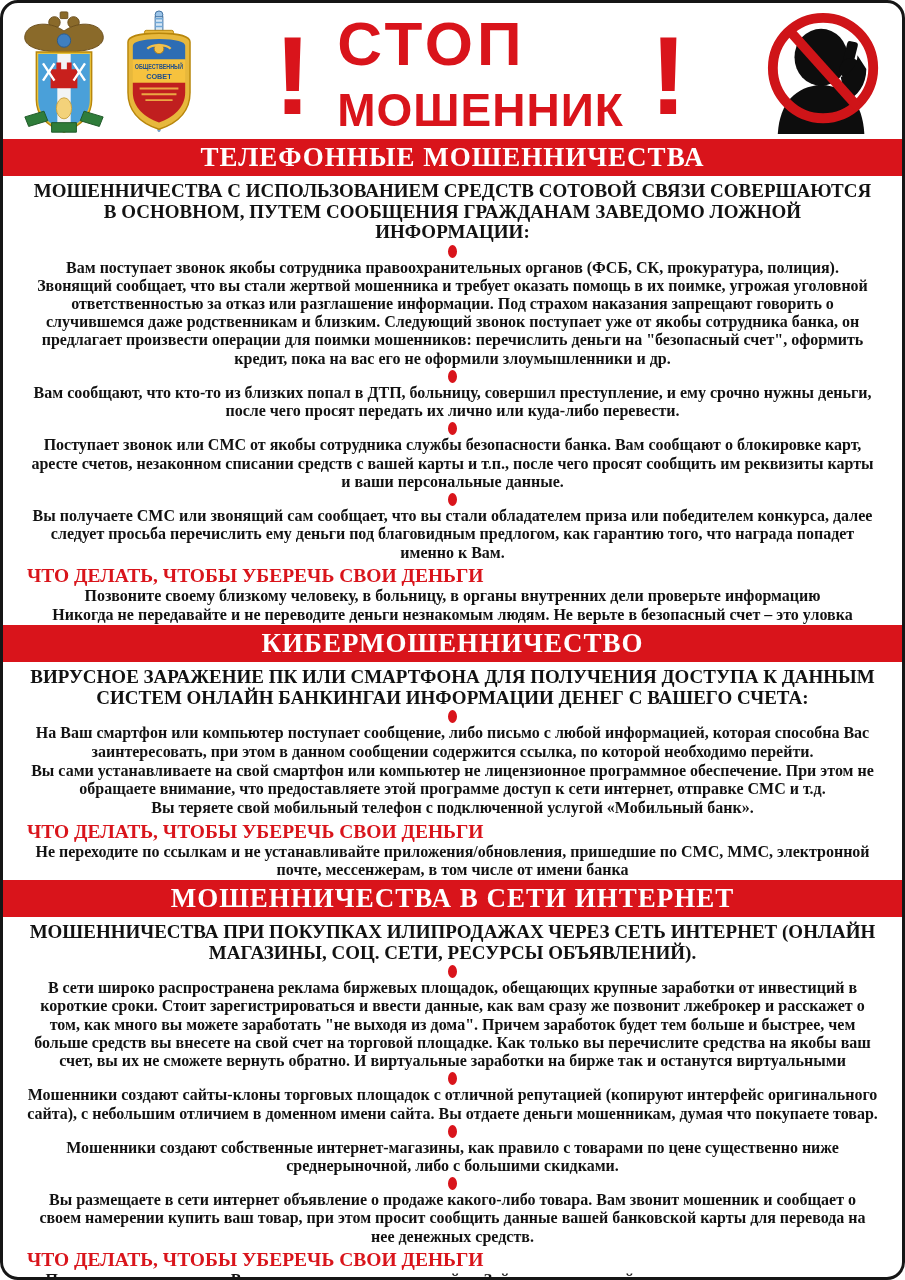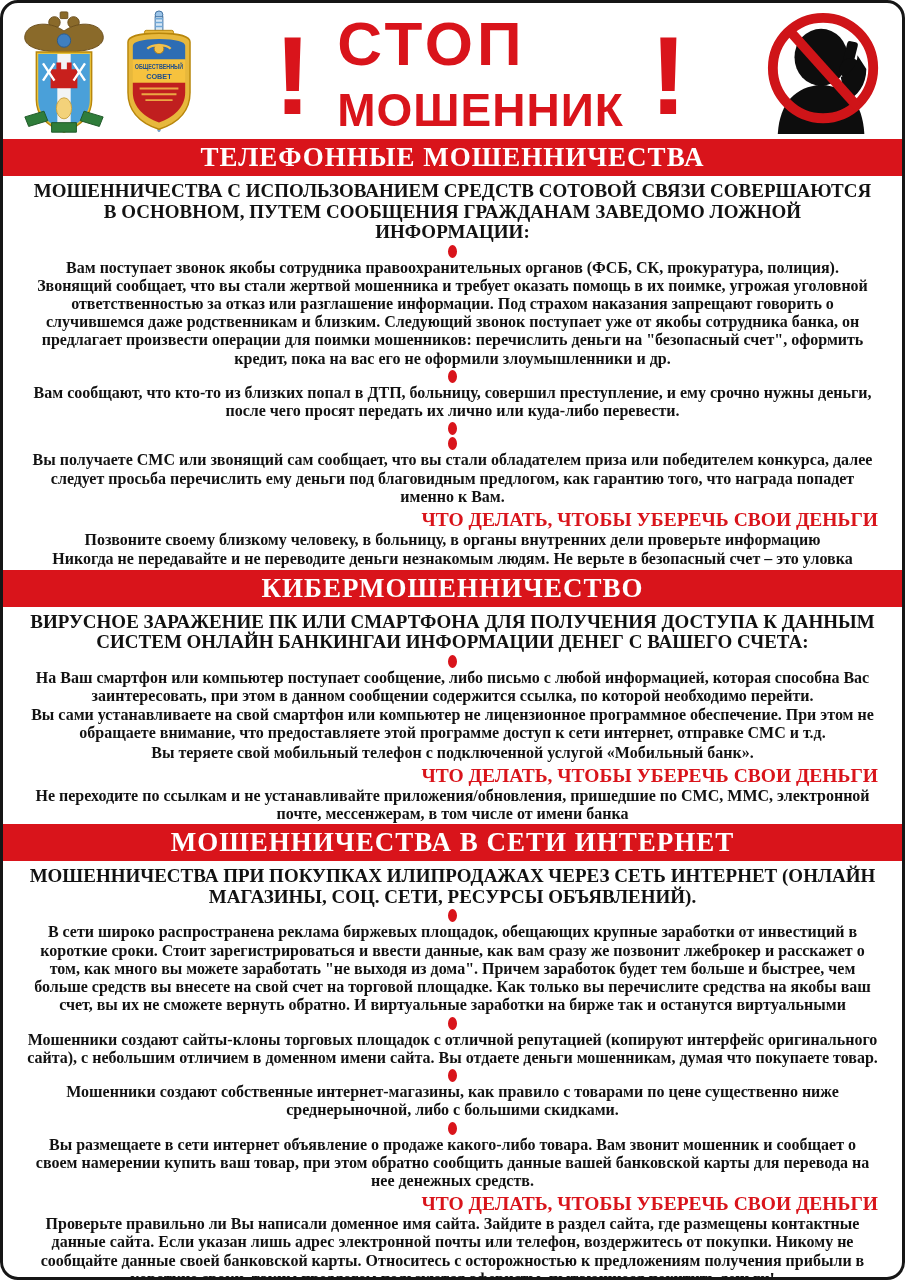--- a/index.html
+++ b/index.html
@@ -35,21 +35,21 @@
   
   .banner{
     flex:none;background:var(--red);color:#fff;text-align:center;
     height:37px;line-height:37px;font-size:27px;letter-spacing:1px;
   }
   .section{flex:none;padding:1px 24px;}
   .section.last{flex:1 0 auto;}
   .sec-heading{text-align:center;font-size:19px;line-height:1.08;margin:4px 0 0;}
   .dot{width:9px;height:13px;border-radius:50%;background:var(--red);margin:2px auto 0;}
   .block-text{text-align:center;font-size:16px;line-height:1.14;margin:1px 0 0;}
-  .advice-title{color:var(--red);text-align:right;font-size:19.5px;line-height:1.08;margin:3px 0 0;}
+  .advice-title{color:var(--red);text-align:left;font-size:19.5px;line-height:1.08;margin:3px 0 0;}
   .advice-text{text-align:center;font-size:16px;line-height:1.14;margin:1px 0 0;}
   svg text{font-family:"Liberation Sans",sans-serif;font-weight:bold;}
 </style>
 </head>
 <body>
 
 <div class="poster">
 
   <div class="header">
     <div class="emblems">
@@ -135,20 +135,21 @@
   </div>
 
   <div class="banner">ТЕЛЕФОННЫЕ МОШЕННИЧЕСТВА</div>
   <div class="section">
     <h2 class="sec-heading">МОШЕННИЧЕСТВА С ИСПОЛЬЗОВАНИЕМ СРЕДСТВ СОТОВОЙ СВЯЗИ СОВЕРШАЮТСЯ В ОСНОВНОМ, ПУТЕМ СООБЩЕНИЯ ГРАЖДАНАМ ЗАВЕДОМО ЛОЖНОЙ ИНФОРМАЦИИ:</h2>
     <div class="dot"></div>
     <p class="block-text">Вам поступает звонок якобы сотрудника правоохранительных органов (ФСБ, СК, прокуратура, полиция). Звонящий сообщает, что вы стали жертвой мошенника и требует оказать помощь в их поимке, угрожая уголовной ответственностью за отказ или разглашение информации. Под страхом наказания запрещают говорить о случившемся даже родственникам и близким. Следующий звонок поступает уже от якобы сотрудника банка, он предлагает произвести операции для поимки мошенников: перечислить деньги на "безопасный счет", оформить кредит, пока на вас его не оформили злоумышленники и др.</p>
     <div class="dot"></div>
     <p class="block-text">Вам сообщают, что кто-то из близких попал в ДТП, больницу, совершил преступление, и ему срочно нужны деньги, после чего просят передать их лично или куда-либо перевести.</p>
     <div class="dot"></div>
+    <p class="block-text">Поступает звонок или СМС от якобы сотрудника службы безопасности банка. Вам сообщают о блокировке карт, аресте счетов, незаконном списании средств с вашей карты и т.п.,  после чего просят сообщить им реквизиты карты и ваши персональные данные.</p>
     <div class="dot"></div>
     <p class="block-text">Вы получаете СМС или звонящий сам сообщает, что вы стали обладателем приза или победителем конкурса, далее следует просьба перечислить ему деньги под благовидным предлогом, как гарантию того, что награда попадет именно к Вам.</p>
     <h3 class="advice-title">ЧТО ДЕЛАТЬ, ЧТОБЫ УБЕРЕЧЬ СВОИ ДЕНЬГИ</h3>
     <p class="advice-text">Позвоните своему близкому человеку, в больницу, в органы внутренних дели проверьте информацию</p>
     <p class="advice-text">Никогда не передавайте и не переводите деньги незнакомым людям. Не верьте в безопасный счет – это уловка</p>
   </div>
 
   <div class="banner">КИБЕРМОШЕННИЧЕСТВО</div>
   <div class="section">
     <h2 class="sec-heading">ВИРУСНОЕ ЗАРАЖЕНИЕ ПК ИЛИ СМАРТФОНА ДЛЯ ПОЛУЧЕНИЯ ДОСТУПА К ДАННЫМ СИСТЕМ ОНЛАЙН БАНКИНГАИ ИНФОРМАЦИИ  ДЕНЕГ С ВАШЕГО СЧЕТА:</h2>
@@ -163,18 +164,18 @@
   <div class="banner">МОШЕННИЧЕСТВА В СЕТИ ИНТЕРНЕТ</div>
   <div class="section last">
     <h2 class="sec-heading">МОШЕННИЧЕСТВА ПРИ ПОКУПКАХ ИЛИПРОДАЖАХ ЧЕРЕЗ СЕТЬ ИНТЕРНЕТ (ОНЛАЙН МАГАЗИНЫ, СОЦ. СЕТИ, РЕСУРСЫ ОБЪЯВЛЕНИЙ).</h2>
     <div class="dot"></div>
     <p class="block-text">В сети широко распространена реклама биржевых площадок, обещающих крупные заработки от инвестиций в короткие сроки. Стоит зарегистрироваться и ввести данные, как вам сразу же позвонит лжеброкер и расскажет о том, как много вы можете заработать "не выходя из дома". Причем заработок будет тем больше и быстрее, чем больше средств вы внесете на свой счет на торговой площадке. Как только вы перечислите средства на якобы ваш счет, вы их не сможете вернуть обратно. И виртуальные заработки на бирже так и останутся виртуальными</p>
     <div class="dot"></div>
     <p class="block-text">Мошенники  создают сайты-клоны торговых площадок с отличной репутацией (копируют интерфейс оригинального сайта), с небольшим отличием в доменном имени сайта. Вы отдаете деньги мошенникам, думая что покупаете товар.</p>
     <div class="dot"></div>
     <p class="block-text">Мошенники  создают собственные интернет-магазины, как правило с товарами по цене существенно ниже среднерыночной, либо с большими скидками.</p>
     <div class="dot"></div>
-    <p class="block-text">Вы размещаете в сети интернет объявление о продаже какого-либо товара. Вам звонит мошенник и сообщает о своем намерении купить ваш товар, при этом обратно сообщить данные вашей банковской карты для перевода на нее денежных средств.</p>
+    <p class="block-text">Вы размещаете в сети интернет объявление о продаже какого-либо товара. Вам звонит мошенник и сообщает о своем намерении купить ваш товар, при этом просит сообщить данные вашей банковской карты для перевода на нее денежных средств.</p>
     <h3 class="advice-title">ЧТО ДЕЛАТЬ, ЧТОБЫ УБЕРЕЧЬ СВОИ ДЕНЬГИ</h3>
     <p class="advice-text">Проверьте правильно ли Вы написали доменное имя сайта. Зайдите в раздел сайта, где размещены контактные данные сайта. Если указан лишь адрес электронной почты или телефон, воздержитесь от покупки. Никому не сообщайте данные своей банковской карты. Относитесь с осторожностью к предложениям получения прибыли в короткие сроки, таким предлогом пользуются аферисты, пытающиеся похитить деньги!</p>
   </div>
 
 </div>
 
 </body></html>

